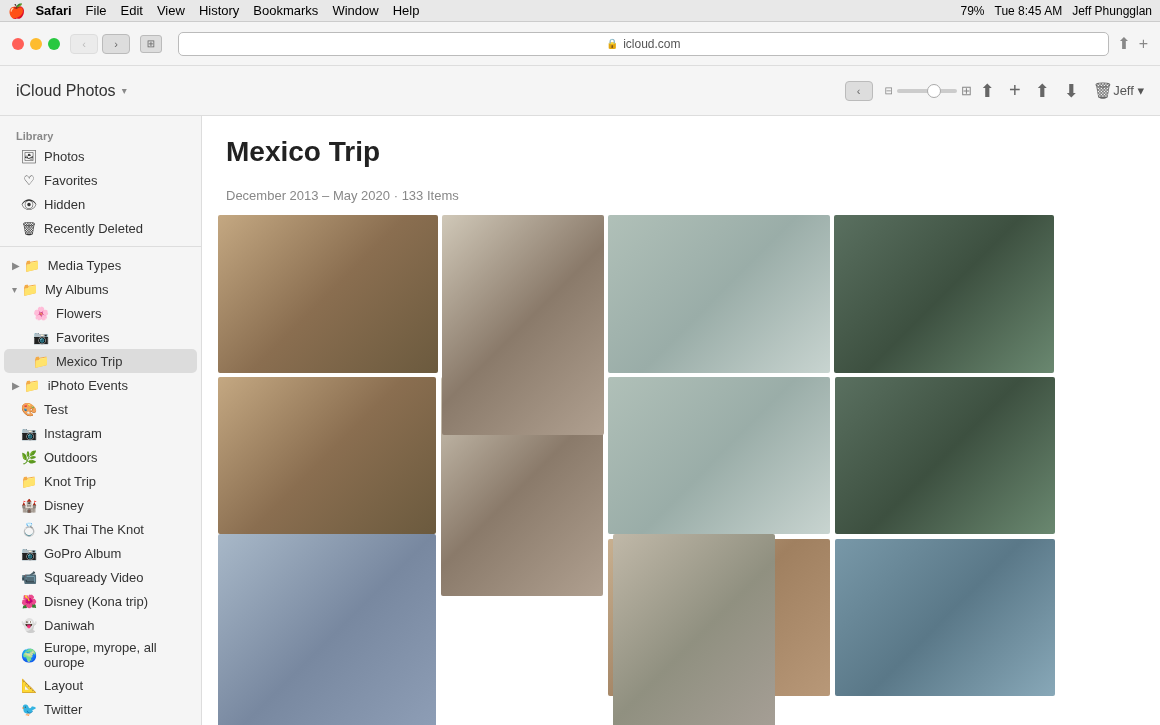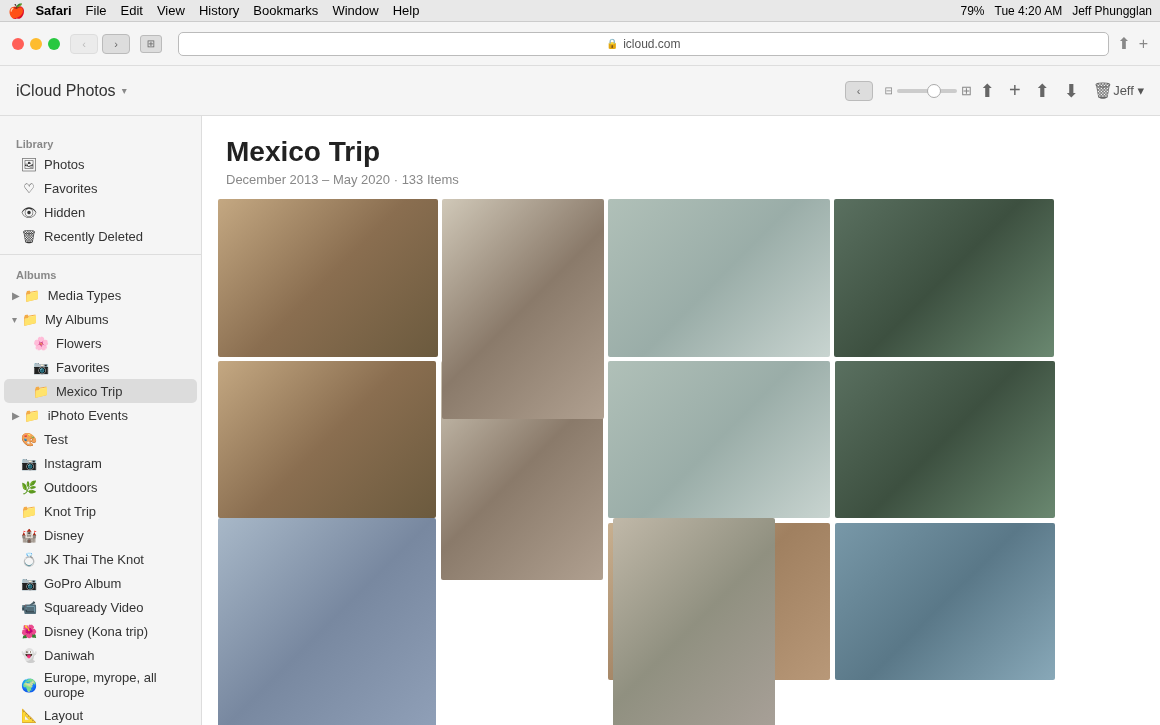--- a/index.html
+++ b/index.html
@@ -74,21 +74,20 @@
       border-right: 1px solid #ddd;
       overflow-y: auto;
       padding: 8px 0;
     }
     .sidebar-section-header {
       font-size: 11px;
       font-weight: 600;
       color: #888;
       padding: 6px 16px 2px;
       text-transform: none;
-      margin-top: 8px;
     }
     .sidebar-item {
       display: flex;
       align-items: center;
       padding: 3px 12px 3px 16px;
       font-size: 13px;
       color: #333;
       cursor: pointer;
       border-radius: 5px;
       margin: 0 4px;
@@ -98,21 +97,21 @@
     .sidebar-item-label { font-size: 13px; }
     .sidebar-group { display: flex; align-items: center; padding: 3px 12px 3px 8px; font-size: 13px; color: #333; cursor: pointer; margin: 0 4px; }
     .sidebar-group-arrow { font-size: 10px; margin-right: 4px; color: #888; }
     .sidebar-indent { padding-left: 28px; }
     .divider { height: 1px; background: #ddd; margin: 6px 0; }
 
     
     .content { flex: 1; overflow-y: auto; background: #fff; }
     .content-header { padding: 20px 24px 12px; }
     .page-title { font-size: 28px; font-weight: 700; color: #222; }
-    .page-subtitle { font-size: 13px; color: #888; margin-top: 4px; }
+    .page-subtitle { font-size: 13px; color: #888; margin-top: 20px; }
     .photo-cell {
       background: #ddd;
       overflow: hidden;
       border-radius: 2px;
       flex-shrink: 0;
     }
 
     
     .photo-1 { background: linear-gradient(135deg, #c4a882, #8a6e50, #6b5a3e); }
     .photo-2 { background: linear-gradient(135deg, #d0c8b8, #8a7a6a, #b0a090); }
@@ -133,21 +132,21 @@
     <span>File</span>
     <span>Edit</span>
     <span>View</span>
     <span>History</span>
     <span>Bookmarks</span>
     <span>Window</span>
     <span>Help</span>
   </div>
   <div class="menubar-right">
     <span>79%</span>
-    <span>Tue 4:20 AM</span>
+    <span>Tue 8:45 AM</span>
     <span>Jeff Phungglan</span>
   </div>
 </div>
 
 <div class="titlebar">
   <div class="traffic-lights">
     <div class="traffic-light tl-red"></div>
     <div class="traffic-light tl-yellow"></div>
     <div class="traffic-light tl-green"></div>
   </div>
@@ -207,21 +206,20 @@
       <div class="sidebar-item-icon">👁</div>
       <span class="sidebar-item-label">Hidden</span>
     </div>
     <div class="sidebar-item">
       <div class="sidebar-item-icon">🗑</div>
       <span class="sidebar-item-label">Recently Deleted</span>
     </div>
 
     <div class="divider"></div>
 
-    <div class="sidebar-section-header">Albums</div>
 
     <div class="sidebar-group">
       <span class="sidebar-group-arrow">▶</span>
       <div class="sidebar-item-icon">📁</div>
       <span class="sidebar-item-label">Media Types</span>
     </div>
 
     <div class="sidebar-group">
       <span class="sidebar-group-arrow">▾</span>
       <div class="sidebar-item-icon">📁</div>

